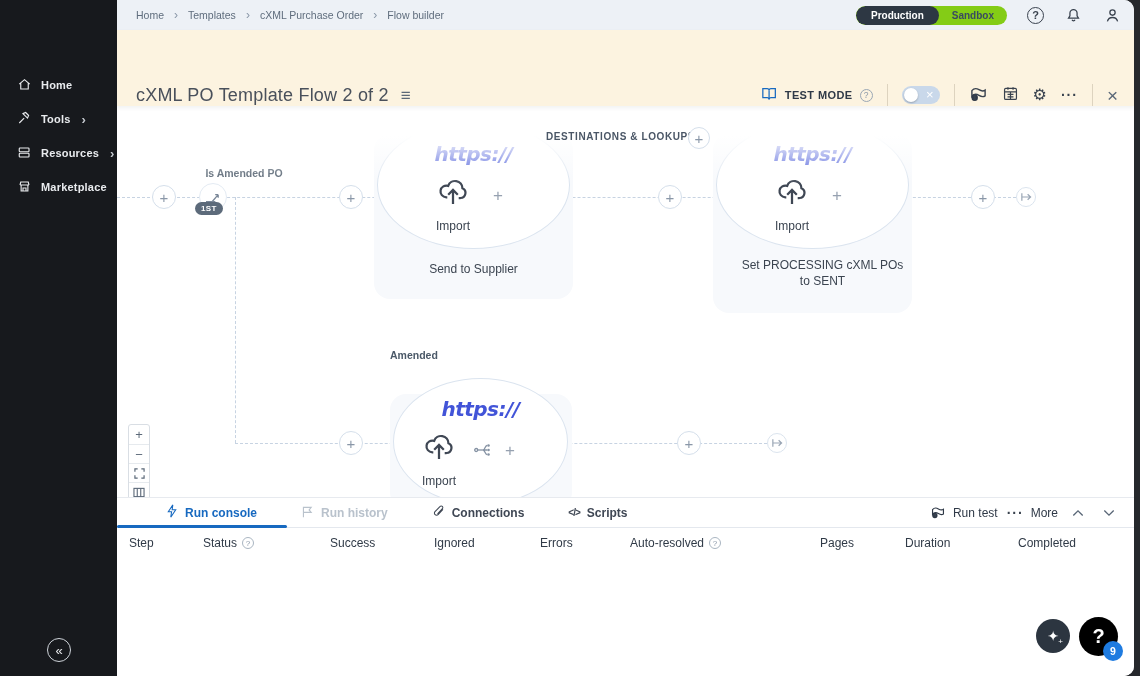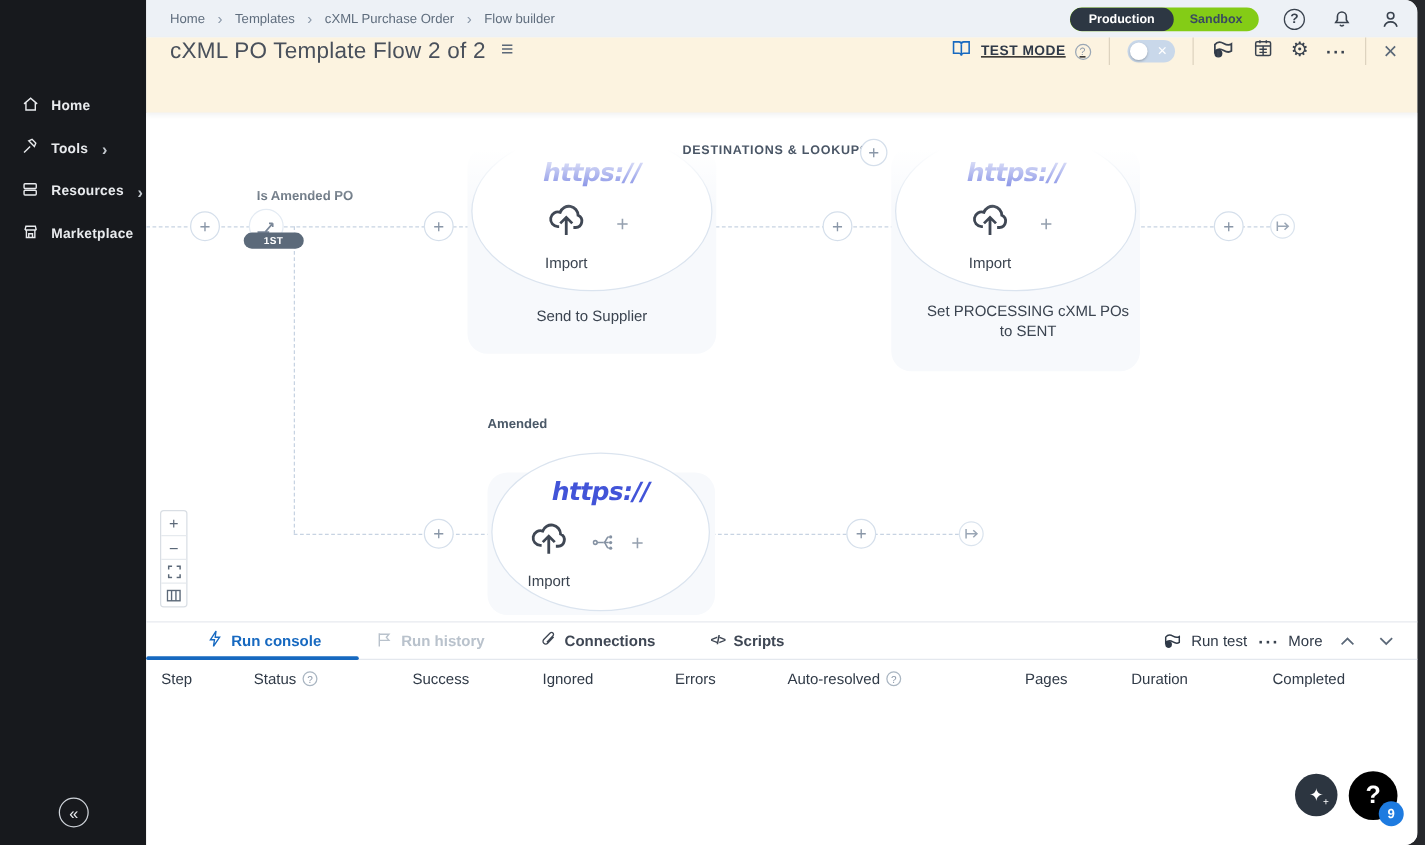--- a/index.html
+++ b/index.html
@@ -32,27 +32,27 @@
   .env-capsule { display:flex; align-items:center; background:#84cc16; border-radius:10px;
     height:19px; overflow:hidden; }
   .env-prod { background:#2d3743; color:#fff; font-size:10px; font-weight:700;
     padding:0 15px; height:19px; display:flex; align-items:center; border-radius:10px; }
   .env-sand { color:#394a60; font-size:10px; font-weight:700; padding:0 13px; }
   .round-icon { width:19px; height:19px; display:flex; align-items:center; justify-content:center; }
   .q-circle { width:17px; height:17px; border:1.4px solid #39424e; border-radius:50%;
     color:#39424e; font-size:11px; font-weight:700; display:flex; align-items:center; justify-content:center; }
 
   
-  .titlebar { height:60px; background:#fcf3e0; display:flex; align-items:flex-start;
+  .titlebar { height:76px; background:#fcf3e0; display:flex; align-items:flex-end;
     padding:0 16px 0 19px; flex:none; position:relative; z-index:8;
     box-shadow:0 2px 4px rgba(40,50,70,.07); }
   .flow-title { font-size:18px; color:#49505b; letter-spacing:.2px; }
   .menu-glyph { font-size:17px; color:#5b6878; margin-left:12px; }
   .tb-right { margin-left:auto; display:flex; align-items:center; gap:14px; }
-  .testmode { display:flex; align-items:center; gap:7px;text-decoration:underline; }
+  .testmode { display:flex; align-items:center; gap:7px; }
   .testmode-label { font-size:11px; font-weight:700; color:#2f3947; letter-spacing:.4px; }
   .mini-help { width:13px; height:13px; border:1px solid #9aa7b5; border-radius:50%;
     color:#8a97a8; font-size:8.5px; display:flex; align-items:center; justify-content:center; }
   .vsep { width:1px; height:22px; background:#ddd3bf; }
   .toggle { width:38px; height:18px; border-radius:9px; background:#c9d8ea; position:relative; cursor:pointer; }
   .toggle-knob { position:absolute; left:2px; top:2px; width:14px; height:14px; background:#fff;
     border-radius:50%; box-shadow:0 1px 2px rgba(0,0,0,.25); }
   .toggle-x { position:absolute; right:6px; top:0; color:#fff; font-size:13px; line-height:18px; }
   .close-x { font-size:19px; color:#5b6878; line-height:1; }
   .ellipsis { font-size:14px; font-weight:700; color:#39424e; letter-spacing:1px; }
@@ -63,21 +63,21 @@
   .dash-h { position:absolute; border-top:1px dashed #c7d3e2; z-index:0; }
   .dash-v { position:absolute; border-left:1px dashed #c7d3e2; z-index:0; }
   .plus-circle { position:absolute; width:24px; height:24px; border-radius:50%; background:#fff;
     border:1px solid #d5dfeb; color:#8a97a8; font-size:15px; display:flex; align-items:center;
     justify-content:center; z-index:2; cursor:pointer; }
   .end-circle { position:absolute; width:20px; height:20px; border-radius:50%; background:#fff;
     border:1px solid #dbe4ee; display:flex; align-items:center; justify-content:center; z-index:2; }
   .branch-circle { position:absolute; width:28px; height:28px; border-radius:50%; background:#fff;
     border:1px solid #e4ebf3; display:flex; align-items:center; justify-content:center; z-index:2; cursor:pointer; }
   .branch-badge { position:absolute; background:#5c6a7a; color:#fff; font-size:8px; font-weight:700;
-    letter-spacing:.3px; padding:2px 16px; border-radius:8px; z-index:3; }
+    letter-spacing:.3px; padding:2px 6px; border-radius:8px; z-index:3; }
   .canvas-label { position:absolute; font-size:10.5px; font-weight:700; color:#4b5968; z-index:2; }
   .fade-top { position:absolute; left:0; right:0; top:0; height:78px; z-index:5; pointer-events:none;
     background:linear-gradient(180deg,#fff 0%,#fff 38%,rgba(255,255,255,0) 100%); }
   .section-header { position:absolute; top:25px; left:429px; font-size:10px; font-weight:700;
     letter-spacing:.6px; color:#4a5666; z-index:6; }
   .section-plus { position:absolute; left:571px; top:21px; width:22px; height:22px; z-index:6; }
 
   .node { position:absolute; z-index:1; }
   .node-card { position:absolute; left:0; right:0; bottom:0; background:#f7f9fc; border-radius:16px; }
   .bubble { position:absolute; background:#fff; border:1px solid #dbe4ef; border-radius:50%; cursor:pointer; }

